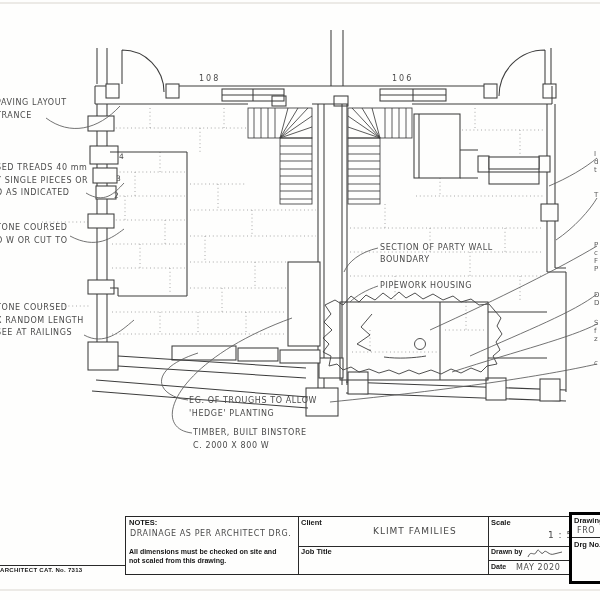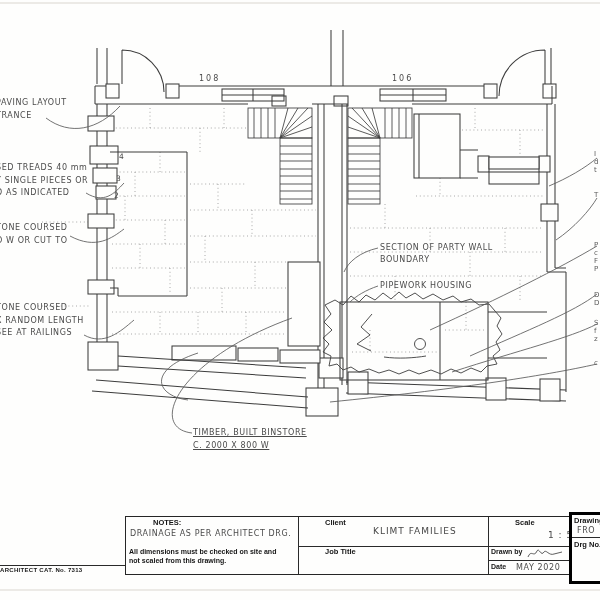--- a/index.html
+++ b/index.html
@@ -1,21 +1,21 @@
 <!DOCTYPE html>
 <html><head>
 <meta charset="utf-8">
 <style>
   html,body{margin:0;padding:0;background:#fdfdfb;}
   #sheet{position:relative;width:600px;height:600px;background:#fefefd;overflow:hidden;}
   .abs{position:absolute;}
   .hand{font-family:"DejaVu Sans",sans-serif;color:#4b4b4b;letter-spacing:.6px;font-size:8px;line-height:12.5px;white-space:nowrap;}
   .hand9{font-family:"DejaVu Sans",sans-serif;color:#474747;letter-spacing:1px;font-size:9px;white-space:nowrap;margin-left:32px;}
   .print{font-family:"Liberation Sans",sans-serif;font-weight:700;color:#161616;white-space:nowrap;}
-  .lbl{font-size:7.5px;line-height:8px;margin-left:24px;}
+  .lbl{font-size:7.5px;line-height:8px;}
   .frag{font-family:"DejaVu Sans",sans-serif;color:#5a5a5a;font-size:7px;line-height:8px;}
   .num{font-family:"DejaVu Sans",sans-serif;color:#4b4b4b;font-size:8px;letter-spacing:2px;margin-top:13px;}
   .stepnum{font-family:"DejaVu Sans",sans-serif;color:#4b4b4b;font-size:7.5px;}
   .hline{background:#2a2a2a;}
   .vline{background:#2a2a2a;}
   .edge{background:#eceae6;}
 </style>
 </head>
 <body>
 
@@ -168,22 +168,26 @@
 
   <div class="abs hand" style="left:380px;top:242px;line-height:11.5px;">
     <div>SECTION OF PARTY WALL</div>
     <div>BOUNDARY</div>
   </div>
 
   <div class="abs hand" style="left:380px;top:280px;">
     <div>PIPEWORK HOUSING</div>
   </div>
 
-
-  <div class="abs hand" style="left:193px;top:426px;line-height:13px;text-decoration:underline;">
+  <div class="abs hand" style="left:189px;top:395px;">
+    <div>EG. OF TROUGHS TO ALLOW</div>
+    <div>'HEDGE' PLANTING</div>
+  </div>
+
+  <div class="abs hand" style="left:193px;top:426px;line-height:13px;">
     <div>TIMBER, BUILT BINSTORE</div>
     <div>C. 2000 X 800 W</div>
   </div>
 
   <span class="abs frag" style="left:594px;top:150px;">I</span>
   <span class="abs frag" style="left:594px;top:158px;">d</span>
   <span class="abs frag" style="left:594px;top:166px;">t</span>
   <span class="abs frag" style="left:594px;top:191px;">T</span>
   <span class="abs frag" style="left:594px;top:241px;">P</span>
   <span class="abs frag" style="left:594px;top:249px;">c</span>

